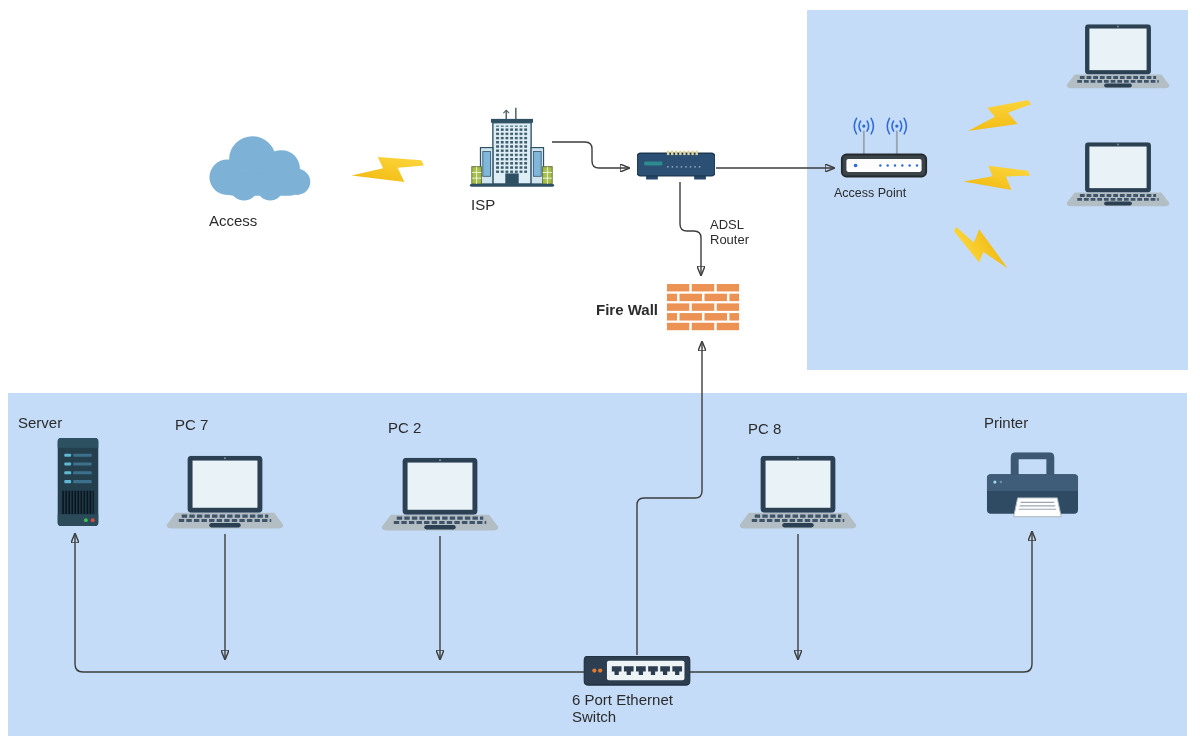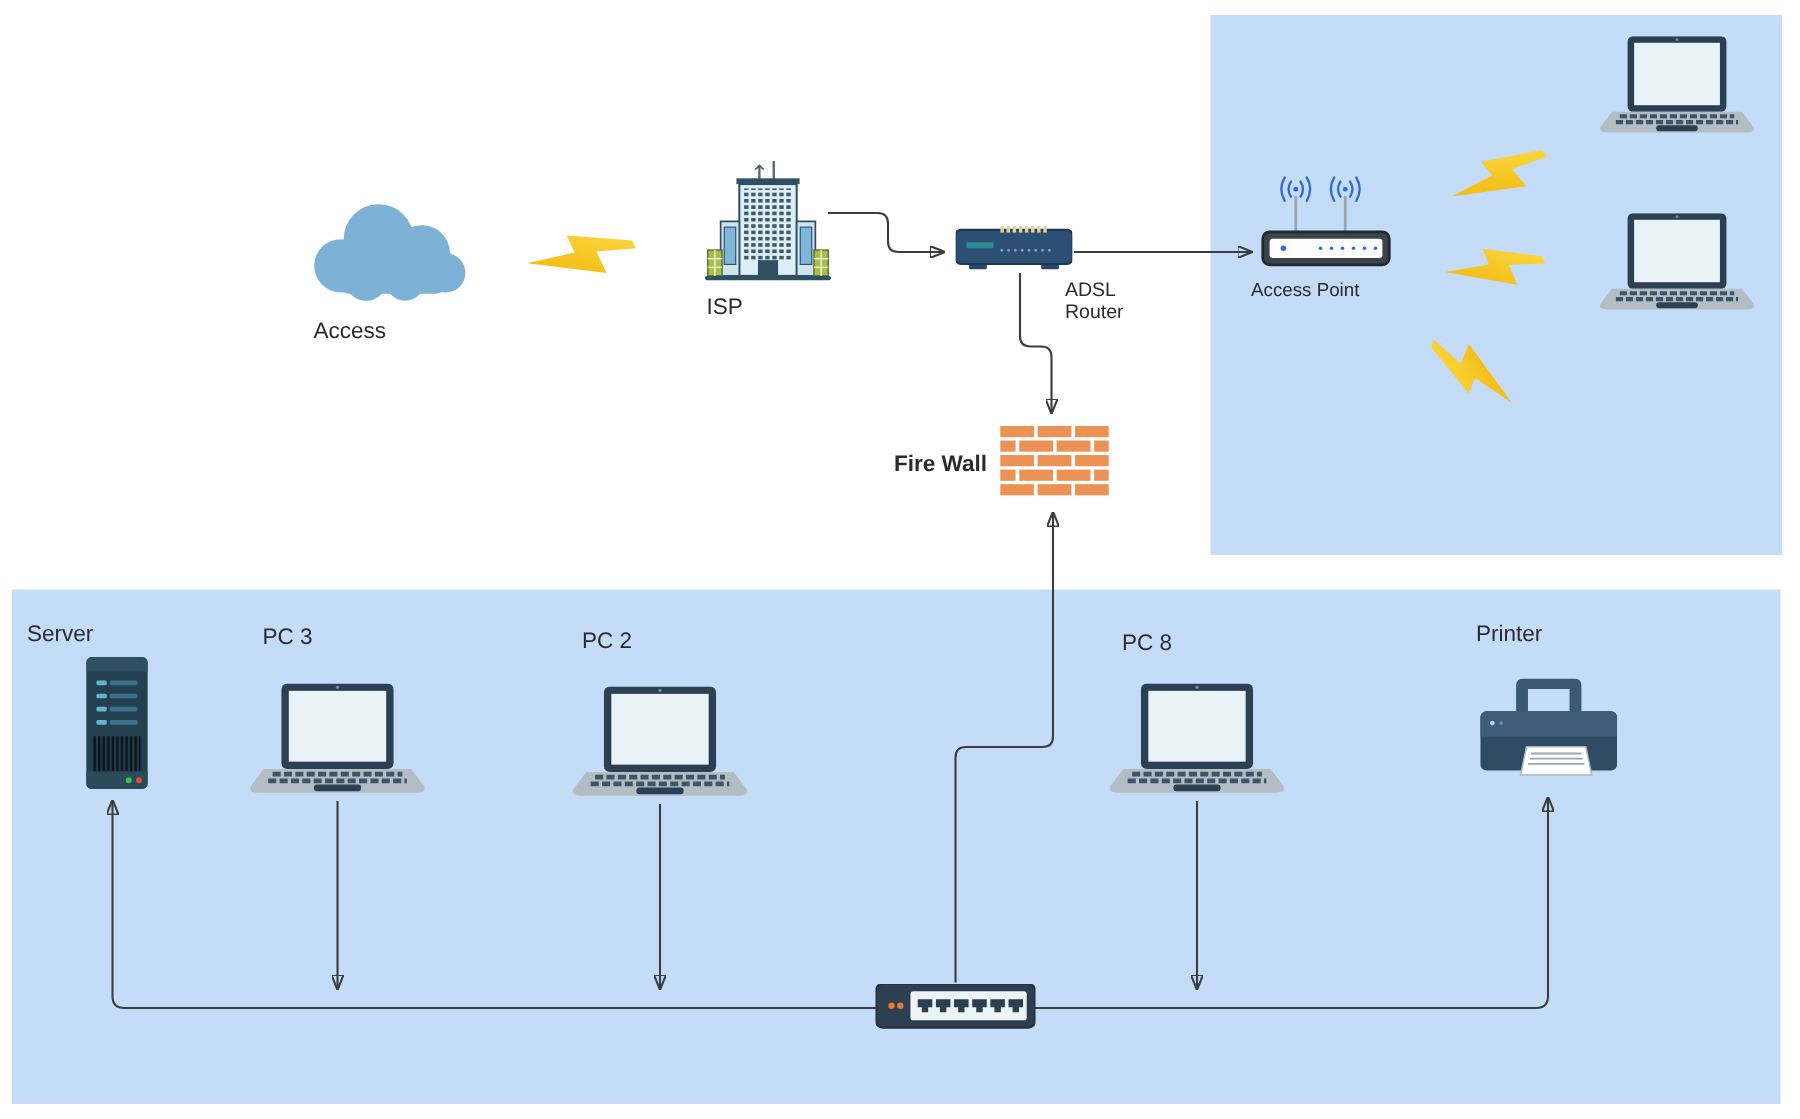--- a/index.html
+++ b/index.html
@@ -5,21 +5,21 @@
   html,body{margin:0;padding:0;background:#ffffff;}
   #stage{position:relative;width:1200px;height:746px;background:#ffffff;overflow:hidden;
          font-family:"Liberation Sans",sans-serif;}
   .region{position:absolute;background:#c4dcf8;}
   .node{position:absolute;}
   .node svg{width:100%;height:100%;display:block;}
   .bolt{position:absolute;}
   .bolt svg{width:100%;height:100%;display:block;}
   .lbl{position:absolute;font-size:15px;line-height:1.16;color:#2b2b2b;text-align:left;}
   .lbl.small{font-size:12.5px;}
-  .lbl.left{text-align:left;font-size:13px;}
+  .lbl.left{text-align:left;font-size:13px;margin-top:32px;}
   .lbl.right{text-align:right;font-weight:bold;}
   #wires{position:absolute;left:0;top:0;width:1200px;height:746px;}
   #wires path{fill:none;stroke:#3d3d3d;stroke-width:1.4px;}
   #symdefs{position:absolute;width:0;height:0;}
 </style>
 </head>
 <body>
 
 <svg id="symdefs" xmlns="http://www.w3.org/2000/svg" aria-hidden="true">
   <defs>
@@ -329,18 +329,19 @@
         <use href="#sym-switch"></use>
       </svg>
   </div>
 
   <div class="lbl" style="left:209px;top:212px;width:100px">Access</div>
   <div class="lbl" style="left:471px;top:196px;width:100px">ISP</div>
   <div class="lbl left" style="left:710px;top:185px;width:56px">ADSL Router</div>
   <div class="lbl small" style="left:834px;top:186px;width:100px">Access Point</div>
   <div class="lbl right" style="left:556px;top:301px;width:102px">Fire Wall</div>
   <div class="lbl" style="left:18px;top:414px;width:100px">Server</div>
-  <div class="lbl" style="left:175px;top:416px;width:100px">PC 3</div>
+  <div class="lbl" style="left:175px;top:416px;width:100px">PC 7</div>
   <div class="lbl" style="left:388px;top:419px;width:100px">PC 2</div>
   <div class="lbl" style="left:748px;top:420px;width:100px">PC 8</div>
   <div class="lbl" style="left:984px;top:414px;width:100px">Printer</div>
+  <div class="lbl" style="left:572px;top:691px;width:130px">6 Port Ethernet Switch</div>
 
 </div>
 
 </body></html>

